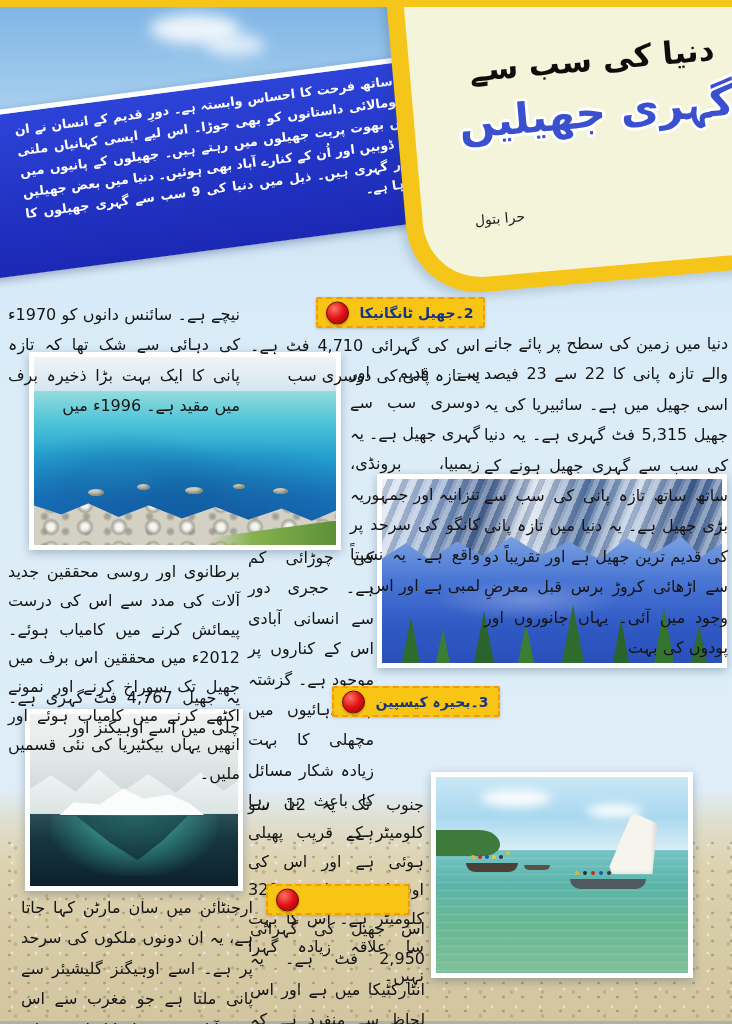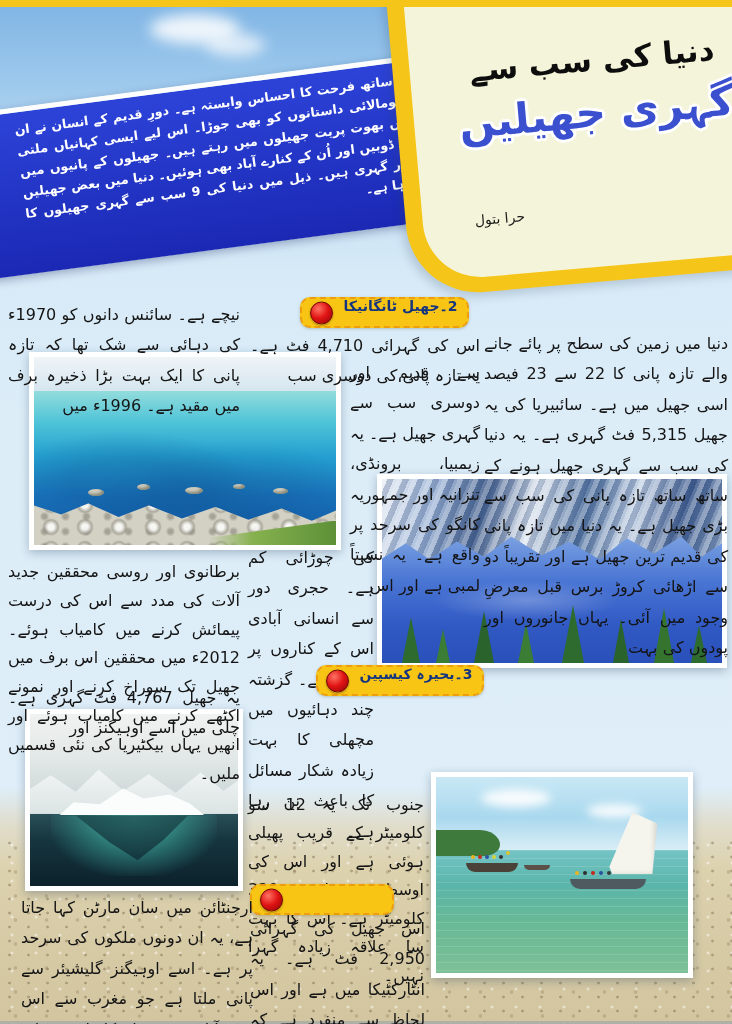--- a/index.html
+++ b/index.html
@@ -56,23 +56,24 @@
     background-size:19px 14px,31px 24px,24px 18px;
   }
   .bottom-edge{position:absolute;left:0;right:0;bottom:0;height:3px;background:#8fa0ac;opacity:.55;z-index:2;}
   
   .para{
     position:absolute;z-index:4;direction:rtl;text-align:justify;
     font-size:16px;line-height:1.9;color:#141414;
   }
   .sec-h{
     position:absolute;z-index:4;height:27px;direction:rtl;
-    background:#f8c515;border:2px dashed #ee9d0e;border-radius:10px;
-    display:flex;align-items:flex-start;justify-content:center;
+    background:#f8c515;border:2px dashed #ee9d0e;border-radius:2px;
+    display:flex;align-items:center;justify-content:center;
     box-shadow:0 1px 3px rgba(60,60,0,.25);
+    margin-left:16px;
   }
   .sec-h .label{width:100%;text-align:center;font-size:14px;font-weight:700;color:#16357f;line-height:1;}
   .dot{
     position:absolute;top:50%;transform:translateY(-50%);
     width:21px;height:21px;border-radius:50%;
     background:radial-gradient(circle at 35% 30%,#ff7364 0%,#e01313 48%,#8c0606 100%);
     border:1px solid #6e0404;box-shadow:0 1px 2px rgba(0,0,0,.35);
   }
   .dot-left{left:8px;}
   .dot-right{right:5px;}
@@ -210,21 +211,21 @@
   </div>
 
   <div class="sec-h pad-l" style="left:300px;top:297px;width:165px;">
     <span class="dot dot-left"></span>
     <span class="label">2۔جھیل ٹانگانیکا</span>
   </div>
   <div class="para" style="left:250px;top:331px;width:230px;">اس کی گہرائی 4,710 فٹ ہے۔ یہ تازہ پانی کی دوسری سب</div>
   <div class="para" style="left:350px;top:358px;width:130px;">سے قدیم اور دوسری سب سے گہری جھیل ہے۔ یہ زیمبیا، برونڈی، تنزانیہ اور جمہوریہ کانگو کی سرحد پر واقع ہے۔ یہ نسبتاً لمبی ہے اور اس</div>
   <div class="para" style="left:248px;top:543px;width:126px;">کی چوڑائی کم ہے۔ حجری دور سے انسانی آبادی اس کے کناروں پر موجود ہے۔ گزشتہ چند دہائیوں میں مچھلی کا بہت زیادہ شکار مسائل کا باعث بن رہا ہے۔</div>
 
-  <div class="sec-h pad-l" style="left:316px;top:665px;width:164px;">
+  <div class="sec-h pad-l" style="left:316px;top:686px;width:164px;">
     <span class="dot dot-left"></span>
     <span class="label">3۔بحیرہ کیسپین</span>
   </div>
   <div class="para" style="left:248px;top:791px;width:176px;line-height:1.78;">جنوب تک یہ 12 سو کلومیٹر کے قریب پھیلی ہوئی ہے اور اس کی اوسط چوڑائی 320 کلومیٹر ہے۔ اس کا بہت سا علاقہ زیادہ گہرا نہیں۔</div>
 
   <div class="sec-h pad-l" style="left:250px;top:884px;width:140px;">
     <span class="dot dot-left"></span>
   </div>
   <div class="para" style="left:250px;top:914px;width:175px;">اس جھیل کی گہرائی 2,950 فٹ ہے۔ یہ انٹارکٹیکا میں ہے اور اس لحاظ سے منفرد ہے کہ برف کی چار کلومیٹر تہ کے</div>
 

